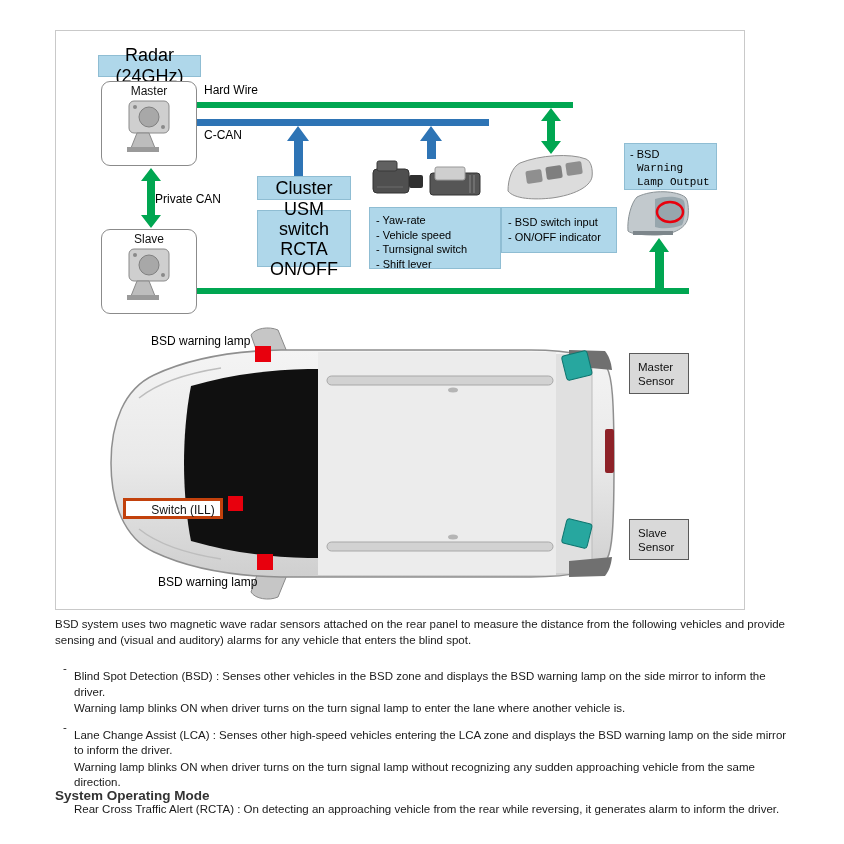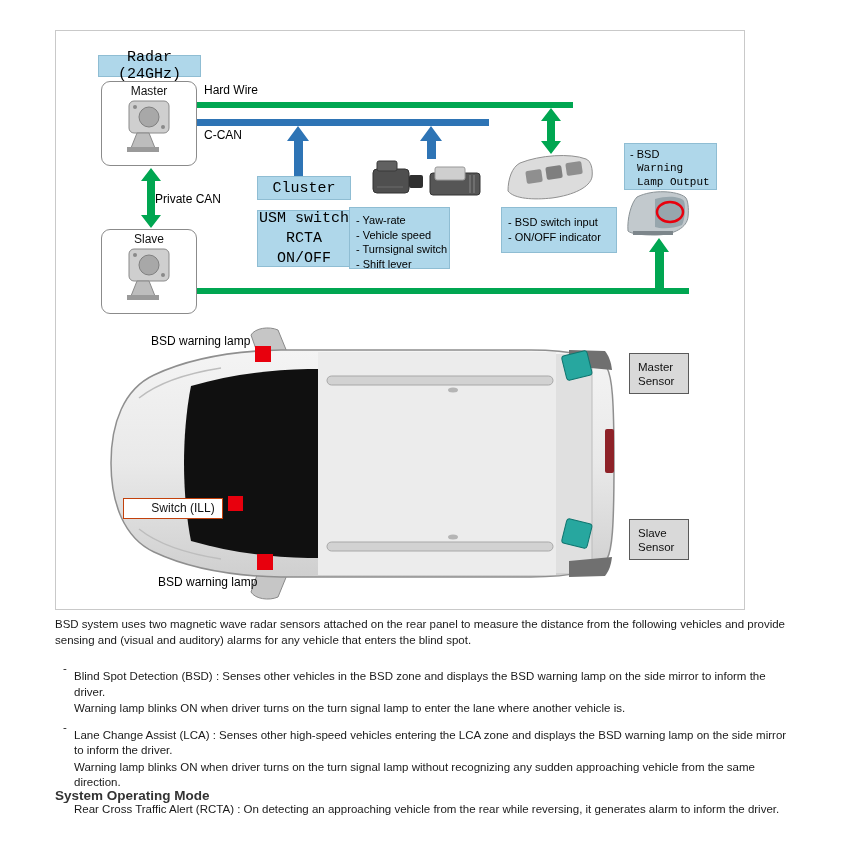--- a/index.html
+++ b/index.html
@@ -4,29 +4,29 @@
 <style>
   * { margin:0; padding:0; box-sizing:border-box; }
   html,body { width:844px; height:844px; background:#ffffff; overflow:hidden; }
   body { font-family:"Liberation Sans", sans-serif; color:#111; position:relative; }
   .abs { position:absolute; }
   .frame { position:absolute; left:55px; top:30px; width:690px; height:580px;
            border:1px solid #c9c9c9; background:#fff; }
   .bluebox { position:absolute; background:var(--lightblue,#AFD7EA);
              border:1px solid #8fbdd3; color:#000; }
   .bluebox.center { display:flex; flex-direction:column; align-items:center; justify-content:center; text-align:center; }
-  .fs12 { font-size:15px;font-family:Liberation Mono, monospace; } .fs11 { font-size:11px; line-height:14.5px; }
+  .fs12 { font-size:18px; } .fs11 { font-size:11px; line-height:14.5px; }
   .devbox { position:absolute; width:96px; height:85px; background:#fff;
             border:1.5px solid #8b8b8b; border-radius:9px; text-align:center;
             font-size:12px; padding-top:2px; }
   .lbl { position:absolute; font-size:12px; white-space:nowrap; color:#000; }
   .graybox { position:absolute; width:60px; height:41px; background:var(--graybox,#D9D9D9);
              border:1px solid #5a5a5a; font-size:11.5px; line-height:14px; padding:6px 0 0 8px; }
   .switchill { position:absolute; left:67px; top:467px; width:100px; height:21px;
-               background:#fff; border:1px solid #c2410c; text-align:center;
+               background:#fff; border:3px solid #c2410c; text-align:center;
                font-size:12px; line-height:19px; z-index:5;padding-left:20px; }
   .pad-left { padding:5px 0 0 6px; }
   .cont { padding-left:7px;font-family:Liberation Mono, monospace; }
   .textblock { position:absolute; left:55px; top:617px; width:741px;
                font-size:11.5px; line-height:15.5px; color:#1a1a1a; }
   .intro { margin-bottom:13px; }
   .item { display:flex; margin:3px 0 0 8px; }
   .dash { width:7px; flex:0 0 auto; }
   .itext { flex:1; margin-left:4px;margin-top:8px; }
   .sub { margin-top:1px; }
@@ -96,21 +96,21 @@
     <rect x="40" y="18" width="14" height="13" rx="2" fill="#2f2f2f"></rect>
     <line x1="8" y1="30" x2="34" y2="30" stroke="#6d6d6d"></line>
   </svg>
   <svg class="abs" style="left:372px;top:134px" width="55" height="34" viewBox="0 0 55 34">
     <rect x="2" y="8" width="50" height="22" rx="3" fill="#565656" stroke="#333"></rect>
     <rect x="7" y="2" width="30" height="13" rx="2" fill="#cfcfcf" stroke="#999"></rect>
     <line x1="42" y1="10" x2="42" y2="28" stroke="#888"></line>
     <line x1="46" y1="10" x2="46" y2="28" stroke="#888"></line>
   </svg>
 
-  <div class="bluebox fs11 pad-left" style="left:293px;top:176px;width:101px;height:62px">
+  <div class="bluebox fs11 pad-left" style="left:313px;top:176px;width:132px;height:62px">
     <div>- Yaw-rate</div>
     <div>- Vehicle speed</div>
     <div>- Turnsignal switch</div>
     <div>- Shift lever</div>
   </div>
 
   <svg class="abs" style="left:448px;top:120px" width="92" height="52" viewBox="0 0 92 52">
     <path d="M4 40 C4 28 8 16 16 12 C36 4 66 2 82 8 C87 10 89 18 88 26 C86 36 70 44 48 47 C30 49 10 48 4 40 Z" fill="#dcdcdc" stroke="#909090"></path>
     <rect x="22" y="19" width="16" height="13" rx="2" fill="#8f8f8f" transform="rotate(-8 30 25)"></rect>
     <rect x="42" y="15" width="16" height="13" rx="2" fill="#7f7f7f" transform="rotate(-8 50 21)"></rect>

